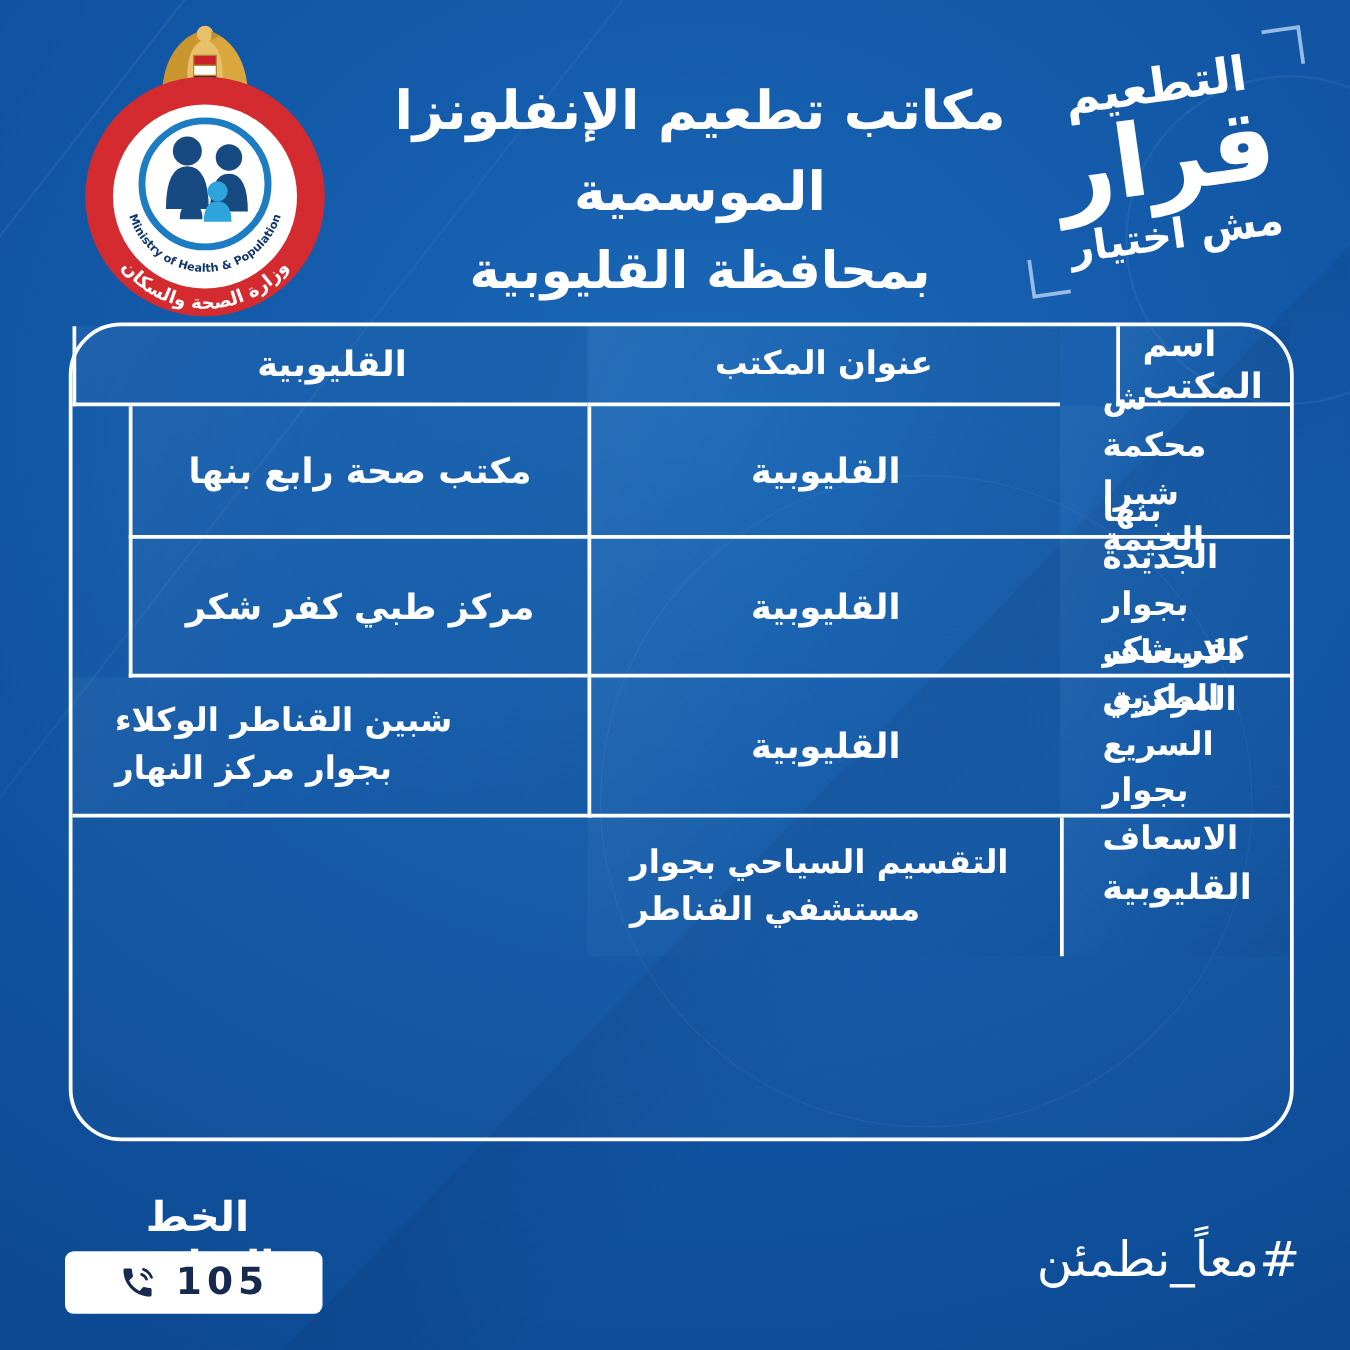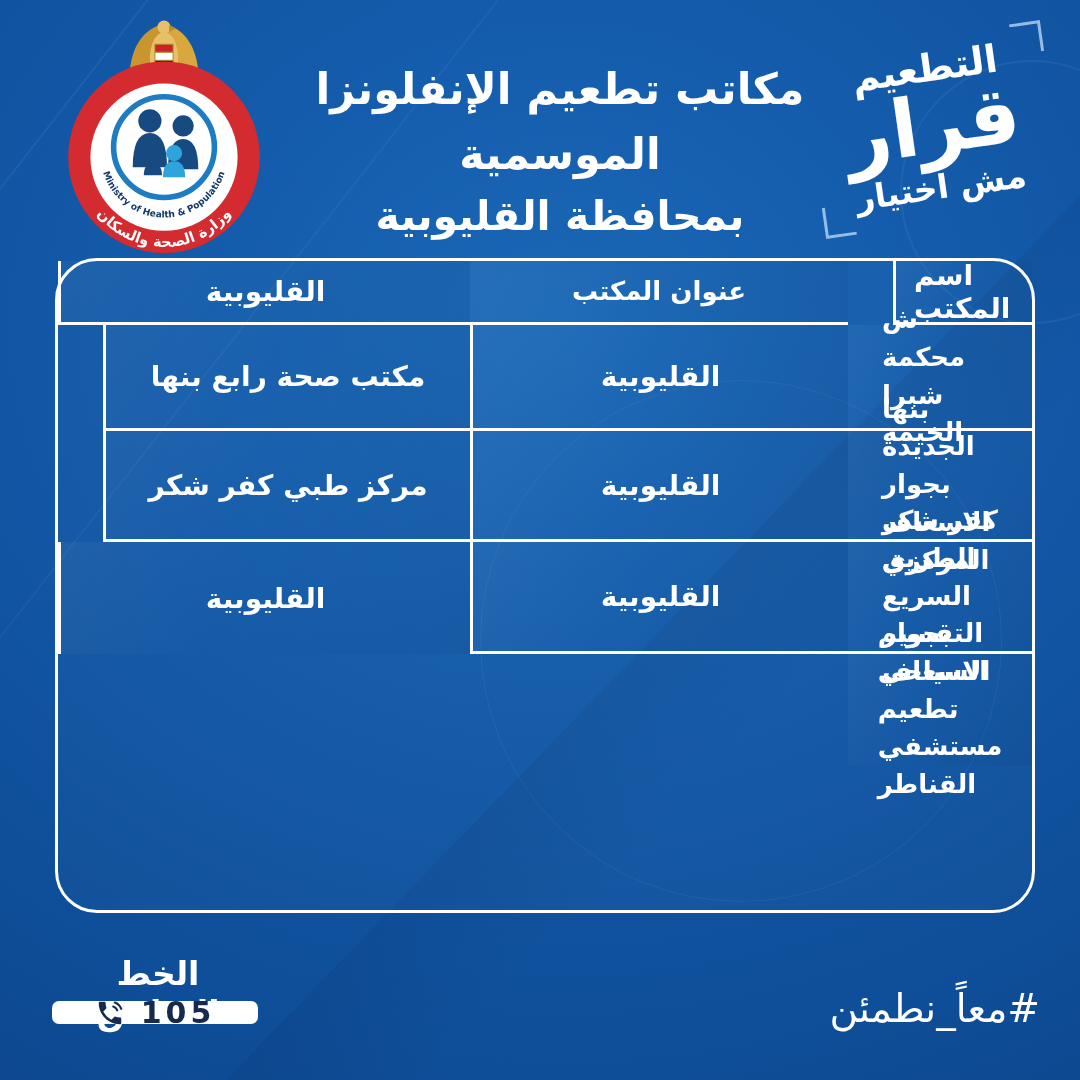--- a/index.html
+++ b/index.html
@@ -60,21 +60,21 @@
   .t-cell.col-gov{font-size:28px;}
   .t-cell.col-name{font-size:28px;margin-left:45px;}
   .t-cell.col-addr{font-size:26px;line-height:1.45;}
 
   
   .hotline-label{
     position:absolute;left:52px;top:954px;width:212px;text-align:center;
     color:#fff;font-size:33px;font-weight:bold;direction:rtl;
   }
   .hotline-box{
-    position:absolute;left:52px;top:1001px;width:206px;height:23px;
+    position:absolute;left:52px;top:1001px;width:206px;height:50px;
     background:#ffffff;border-radius:7px;display:flex;align-items:center;
     justify-content:center;gap:16px;direction:ltr;
   }
   .hotline-box .num{color:#16294e;font-size:30px;font-weight:bold;letter-spacing:4px;line-height:1;}
   .phone-icon{width:30px;height:30px;display:block;}
   .hashtag{
     position:absolute;right:40px;top:986px;direction:rtl;
     color:#ffffff;font-size:39px;font-weight:normal;
   }
 </style>
@@ -160,23 +160,24 @@
 
     <div class="t-cell col-gov">القليوبية</div>
     <div class="t-cell col-name">مكتب صحة رابع بنها</div>
     <div class="t-cell col-addr">بنها الجديدة بجوار الاسعاف المركزي</div>
 
     <div class="t-cell col-gov">القليوبية</div>
     <div class="t-cell col-name">مركز طبي كفر شكر</div>
     <div class="t-cell col-addr">كفر شكر الطريق السريع بجوار الاسعاف</div>
 
     <div class="t-cell col-gov">القليوبية</div>
+    <div class="t-cell col-addr">شبين القناطر الوكلاء بجوار مركز النهار</div>
 
     <div class="t-cell col-gov last-row">القليوبية</div>
-    <div class="t-cell col-addr last-row">التقسيم السياحي تطعيم مستشفي القناطر</div>
+    <div class="t-cell col-addr last-row">التقسيم السياحي بجوار مستشفي القناطر</div>
   </div>
 
   <div class="hotline-label">الخط الساخن</div>
   <div class="hotline-box">
     <svg class="phone-icon" viewBox="0 0 24 24" xmlns="http://www.w3.org/2000/svg">
       <path fill="#16294e" d="M6.62 10.79c1.44 2.83 3.76 5.14 6.59 6.59l2.2-2.2c.27-.27.67-.36 1.02-.24 1.12.37 2.33.57 3.57.57.55 0 1 .45 1 1V20c0 .55-.45 1-1 1-9.39 0-17-7.61-17-17 0-.55.45-1 1-1h3.5c.55 0 1 .45 1 1 0 1.25.2 2.45.57 3.57.11.35.03.74-.25 1.02l-2.2 2.2z"></path>
       <path fill="none" stroke="#16294e" stroke-width="1.7" stroke-linecap="round" d="M14.6 6.8a5.2 5.2 0 0 1 3.2 3.1"></path>
       <path fill="none" stroke="#16294e" stroke-width="1.7" stroke-linecap="round" d="M15.8 3.6a8.6 8.6 0 0 1 5.2 5.1"></path>
     </svg>
     <span class="num">105</span>

